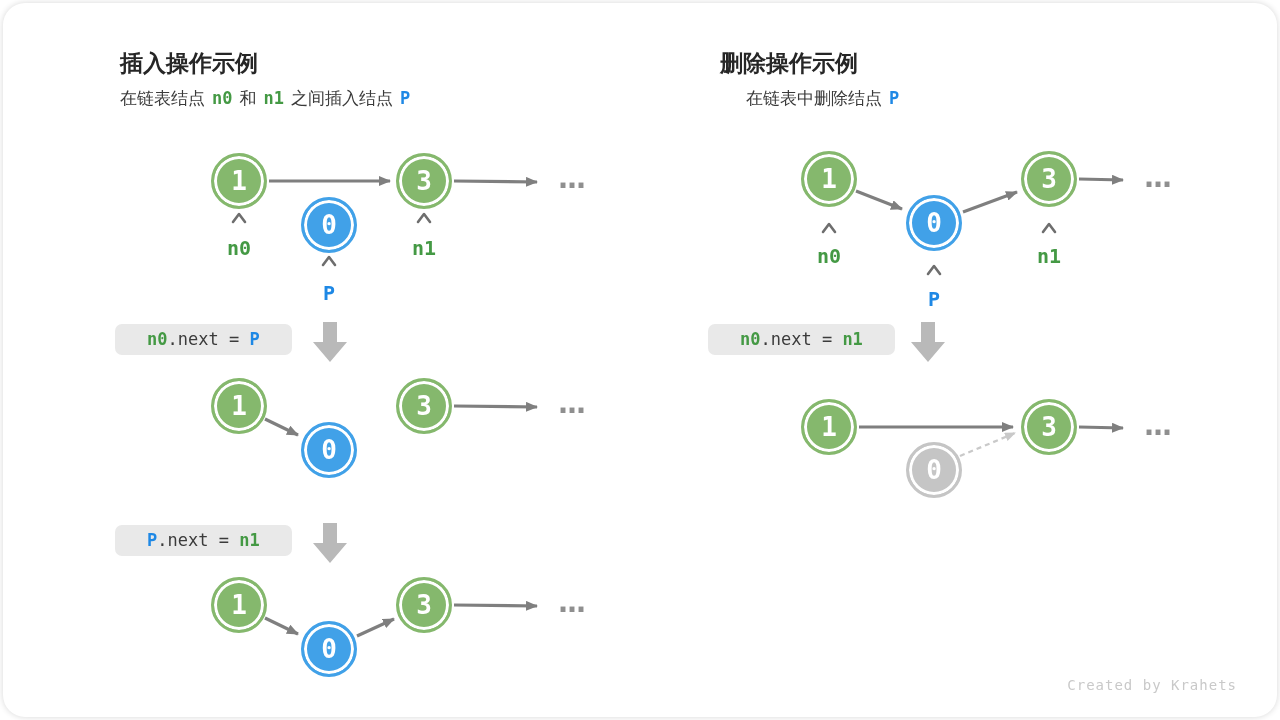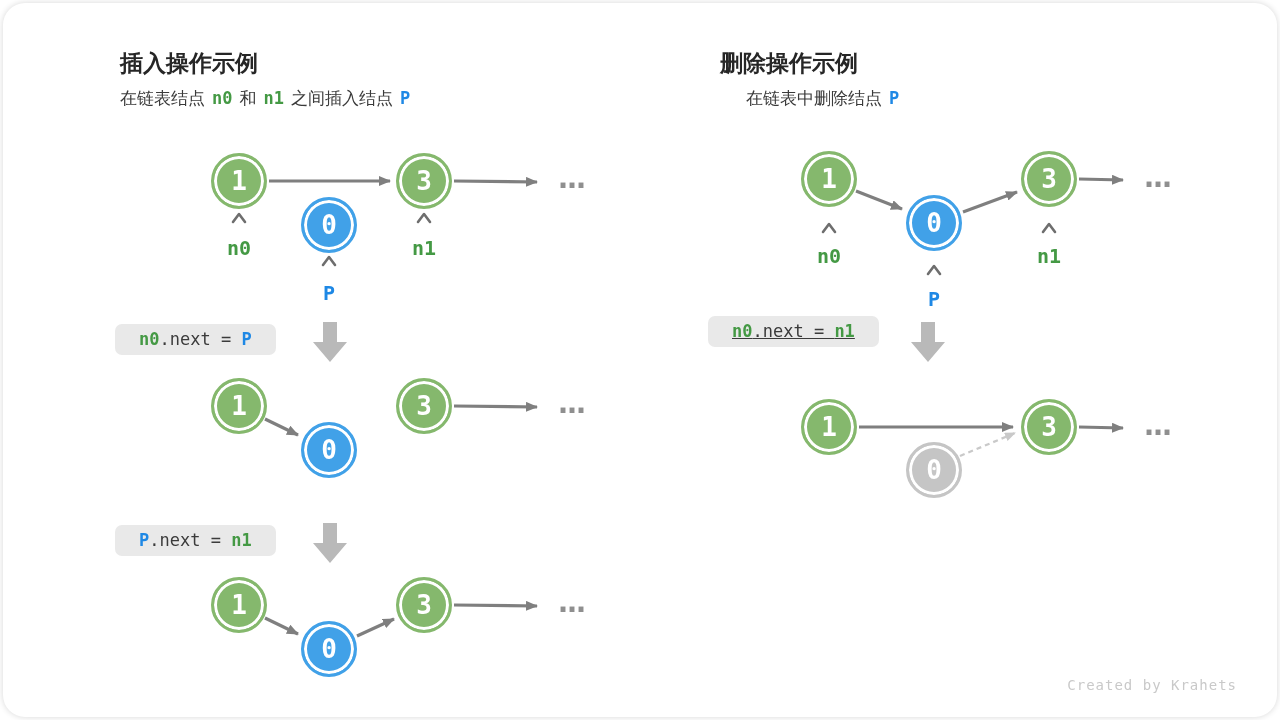--- a/index.html
+++ b/index.html
@@ -27,21 +27,21 @@
   .node.blue  { background:#41a1e8; border:3px solid #41a1e8; }
   .node.gray  { background:#c5c5c5; border:3px solid #c5c5c5; }
 
   .nlabel { position:absolute; transform:translateX(-50%);
             font-family:"DejaVu Sans Mono", monospace; font-weight:bold;
             font-size:20px; }
   .nlabel.green { color:#449944; }
   .nlabel.blue  { color:#1e88e5; }
 
   .codebox { position:absolute; height:31px; line-height:31px;
-             background:#e9e9e9; border-radius:7px; padding:0 24px;
+             background:#e9e9e9; border-radius:7px; padding:0 32px;
              font-family:"DejaVu Sans Mono", monospace; font-size:17px;
              color:#3b3b3b; white-space:pre; }
   .codebox .tok { margin:0; font-size:17px; }
 
   .dots { position:absolute; font-family:"DejaVu Sans Mono", monospace;
           font-weight:bold; font-size:30px; letter-spacing:-9px;
           color:#8f8f8f; line-height:30px; }
 
   .watermark { position:absolute; right:40px; bottom:24px;
                font-family:"DejaVu Sans Mono", monospace; font-size:14px;
@@ -146,21 +146,21 @@
       <span>0</span>
     </div>
   <div class="node green" style="left:1018px; top:148px;">
       <span>3</span>
     </div>
   <div class="dots" style="left:1137px; top:159px;">...</div>
   <div class="nlabel green" style="left:826px; top:241px;">n0</div>
   <div class="nlabel green" style="left:1046px; top:241px;">n1</div>
   <div class="nlabel blue" style="left:931px; top:284px;">P</div>
 
-  <div class="codebox" style="left:705px; top:313px;text-decoration:underline;"><span class="tok green">n0</span><span>.next = </span><span class="tok green">n1</span></div>
+  <div class="codebox" style="left:705px; top:321px;"><span class="tok green">n0</span><span>.next = </span><span class="tok green">n1</span></div>
 
   <div class="node green" style="left:798px; top:396px;">
       <span>1</span>
     </div>
   <div class="node green" style="left:1018px; top:396px;">
       <span>3</span>
     </div>
   <div class="node gray" style="left:903px; top:439px;">
       <span>0</span>
     </div>

